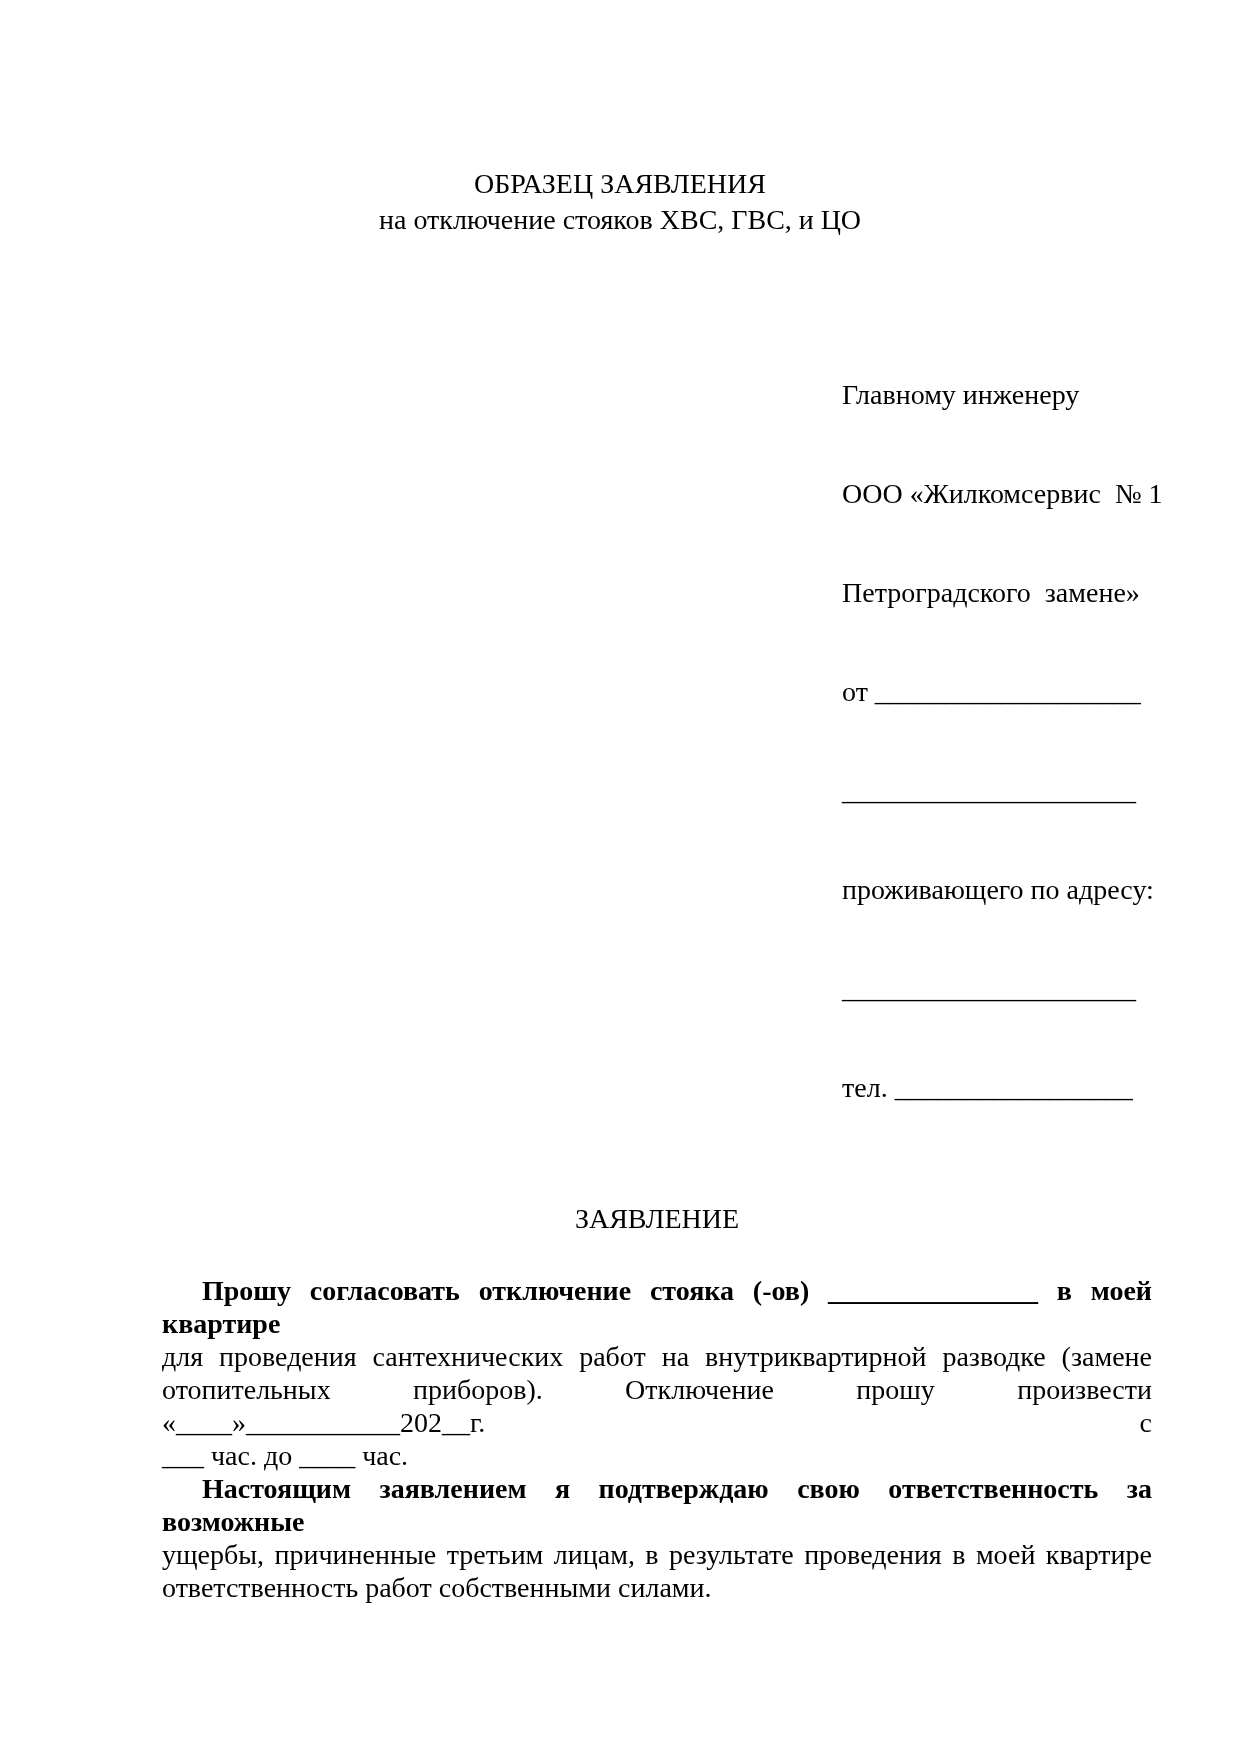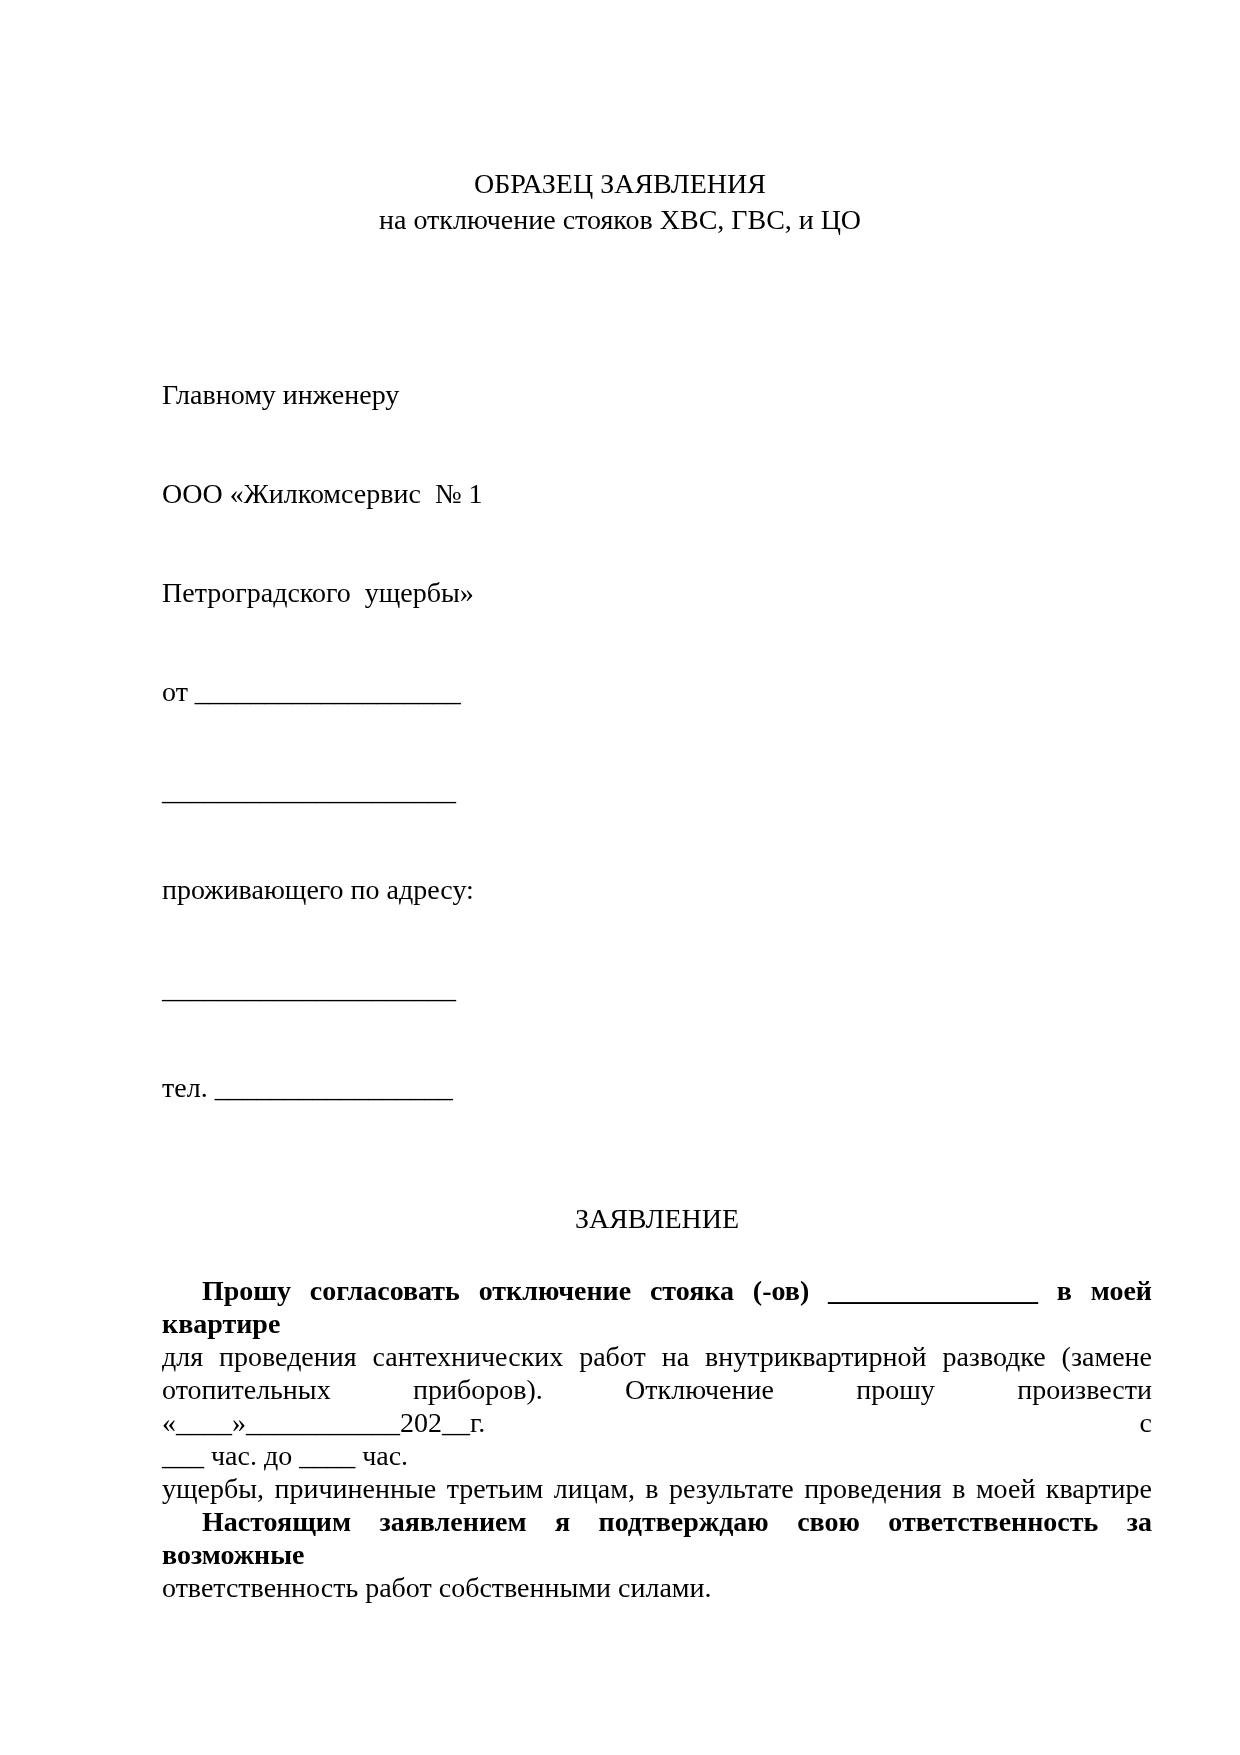--- a/index.html
+++ b/index.html
@@ -25,20 +25,21 @@
     text-align: center;
     line-height: 36px;
   }
   
   .content {
     padding-left: 162px;
     padding-right: 88px;
   }
   .addressee {
     margin-top: 74px;
+    margin-left: 680px;
     white-space: pre;
   }
   .addr-line {
     white-space: pre;
   }
   .heading {
     margin-top: 32px;
     text-align: center;
   }
   .para-1 { margin-top: 39px; }
@@ -60,40 +61,40 @@
   <div class="titles">
     <div>ОБРАЗЕЦ ЗАЯВЛЕНИЯ</div>
     <div>на отключение стояков ХВС, ГВС, и ЦО</div>
   </div>
 
   <div class="content">
 
     <div class="addressee">
       <div class="addr-line">Главному инженеру</div>
       <div class="addr-line">ООО «Жилкомсервис  № 1</div>
-      <div class="addr-line">Петроградского  ущербы»</div>
+      <div class="addr-line">Петроградского  замене»</div>
       <div class="addr-line">от ___________________</div>
       <div class="addr-line">_____________________</div>
       <div class="addr-line">проживающего по адресу:</div>
       <div class="addr-line">_____________________</div>
       <div class="addr-line">тел. _________________</div>
     </div>
 
     <div class="heading">ЗАЯВЛЕНИЕ</div>
 
     <div class="para-1">
       <div class="line just indent">Прошу согласовать отключение стояка (-ов) _______________ в моей квартире</div>
       <div class="line just">для проведения сантехнических работ на внутриквартирной разводке (замене</div>
       <div class="line just">отопительных приборов). Отключение прошу произвести «____»___________202__г. с</div>
       <div class="line">___ час. до ____ час.</div>
     </div>
 
     <div class="para-2">
+      <div class="line just indent">Настоящим заявлением я подтверждаю свою ответственность за возможные</div>
       <div class="line just">ущербы, причиненные третьим лицам, в результате проведения в моей квартире</div>
-      <div class="line just indent">Настоящим заявлением я подтверждаю свою ответственность за возможные</div>
       <div class="line">ответственность работ собственными силами.</div>
     </div>
 
     <div class="footer">
       <div>Дата</div>
       <div class="signature">Подпись.</div>
     </div>
 
   </div>
 </div>

